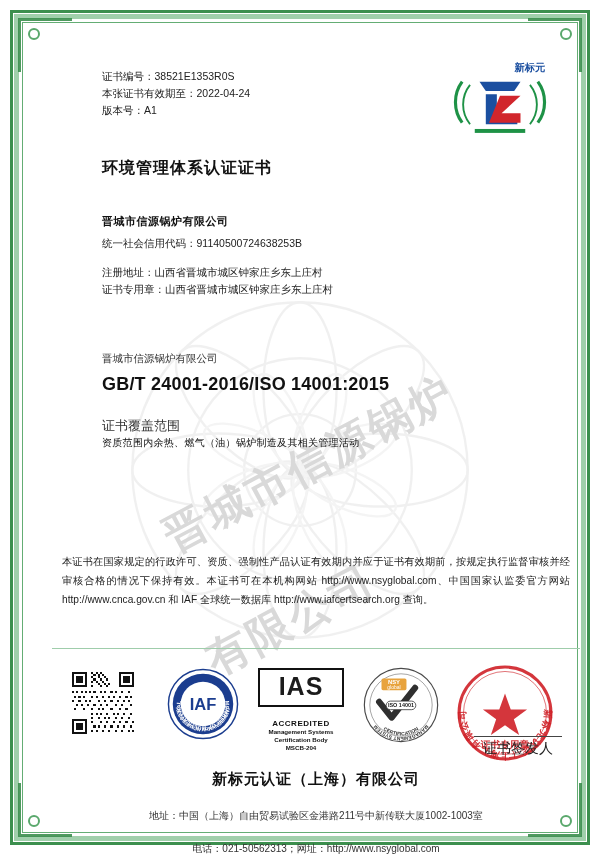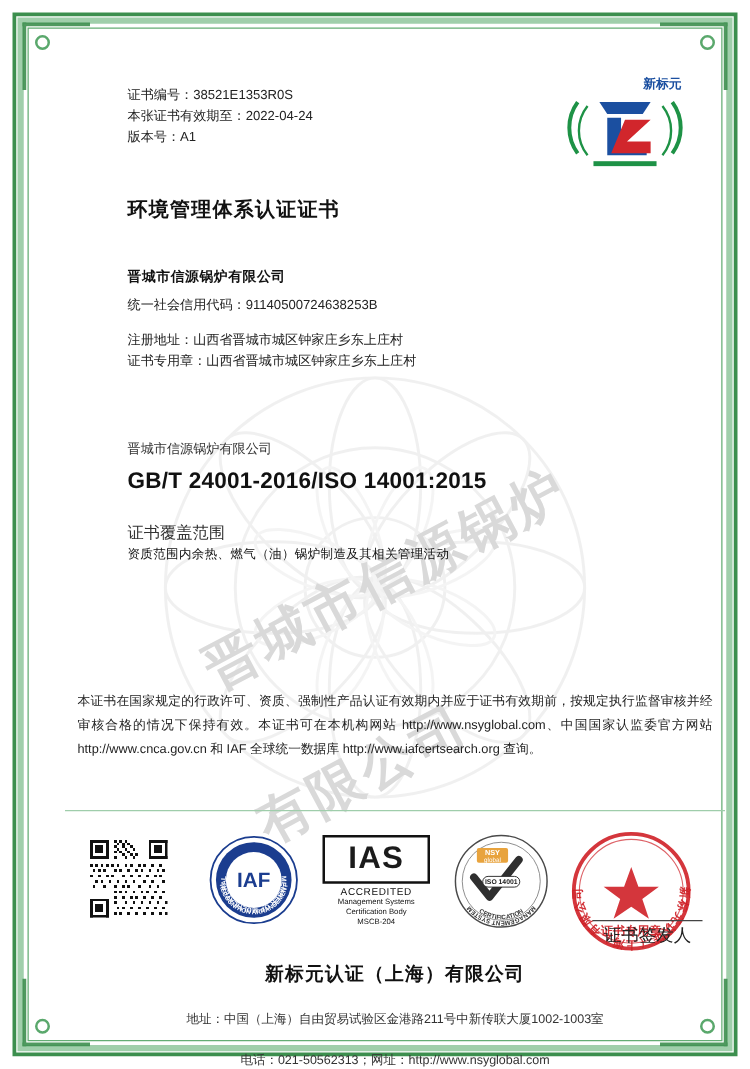--- a/index.html
+++ b/index.html
@@ -238,23 +238,23 @@
     border: 2.5px solid #111;
     font-size: 25px;
     font-weight: bold;
     letter-spacing: 1px;
     padding: 4px 0 6px;
     line-height: 1;
   }
   .ias-cap {
     font-size: 6.2px;
     line-height: 8px;
-    margin-top: 3px;
+    margin-top: 13px;
     color: #111;
-    font-weight: normal;
+    font-weight: bold;
   }
   .ias-cap .acc { font-size: 8px; letter-spacing: .5px; }
   .nsy {
     position: absolute;
     left: 300px;
     top: 2px;
     width: 78px;
     height: 78px;
   }
   .stamp {

